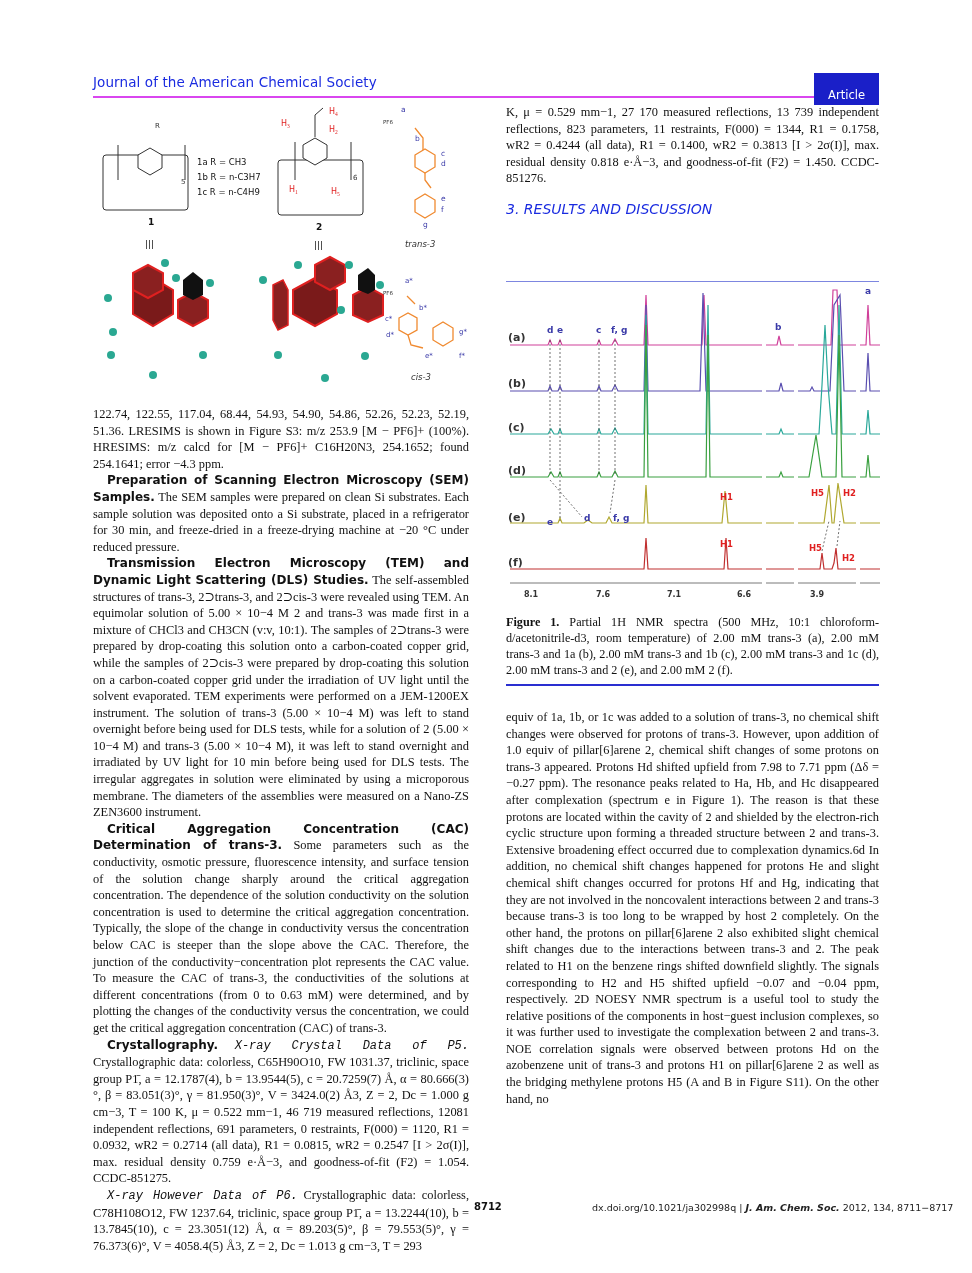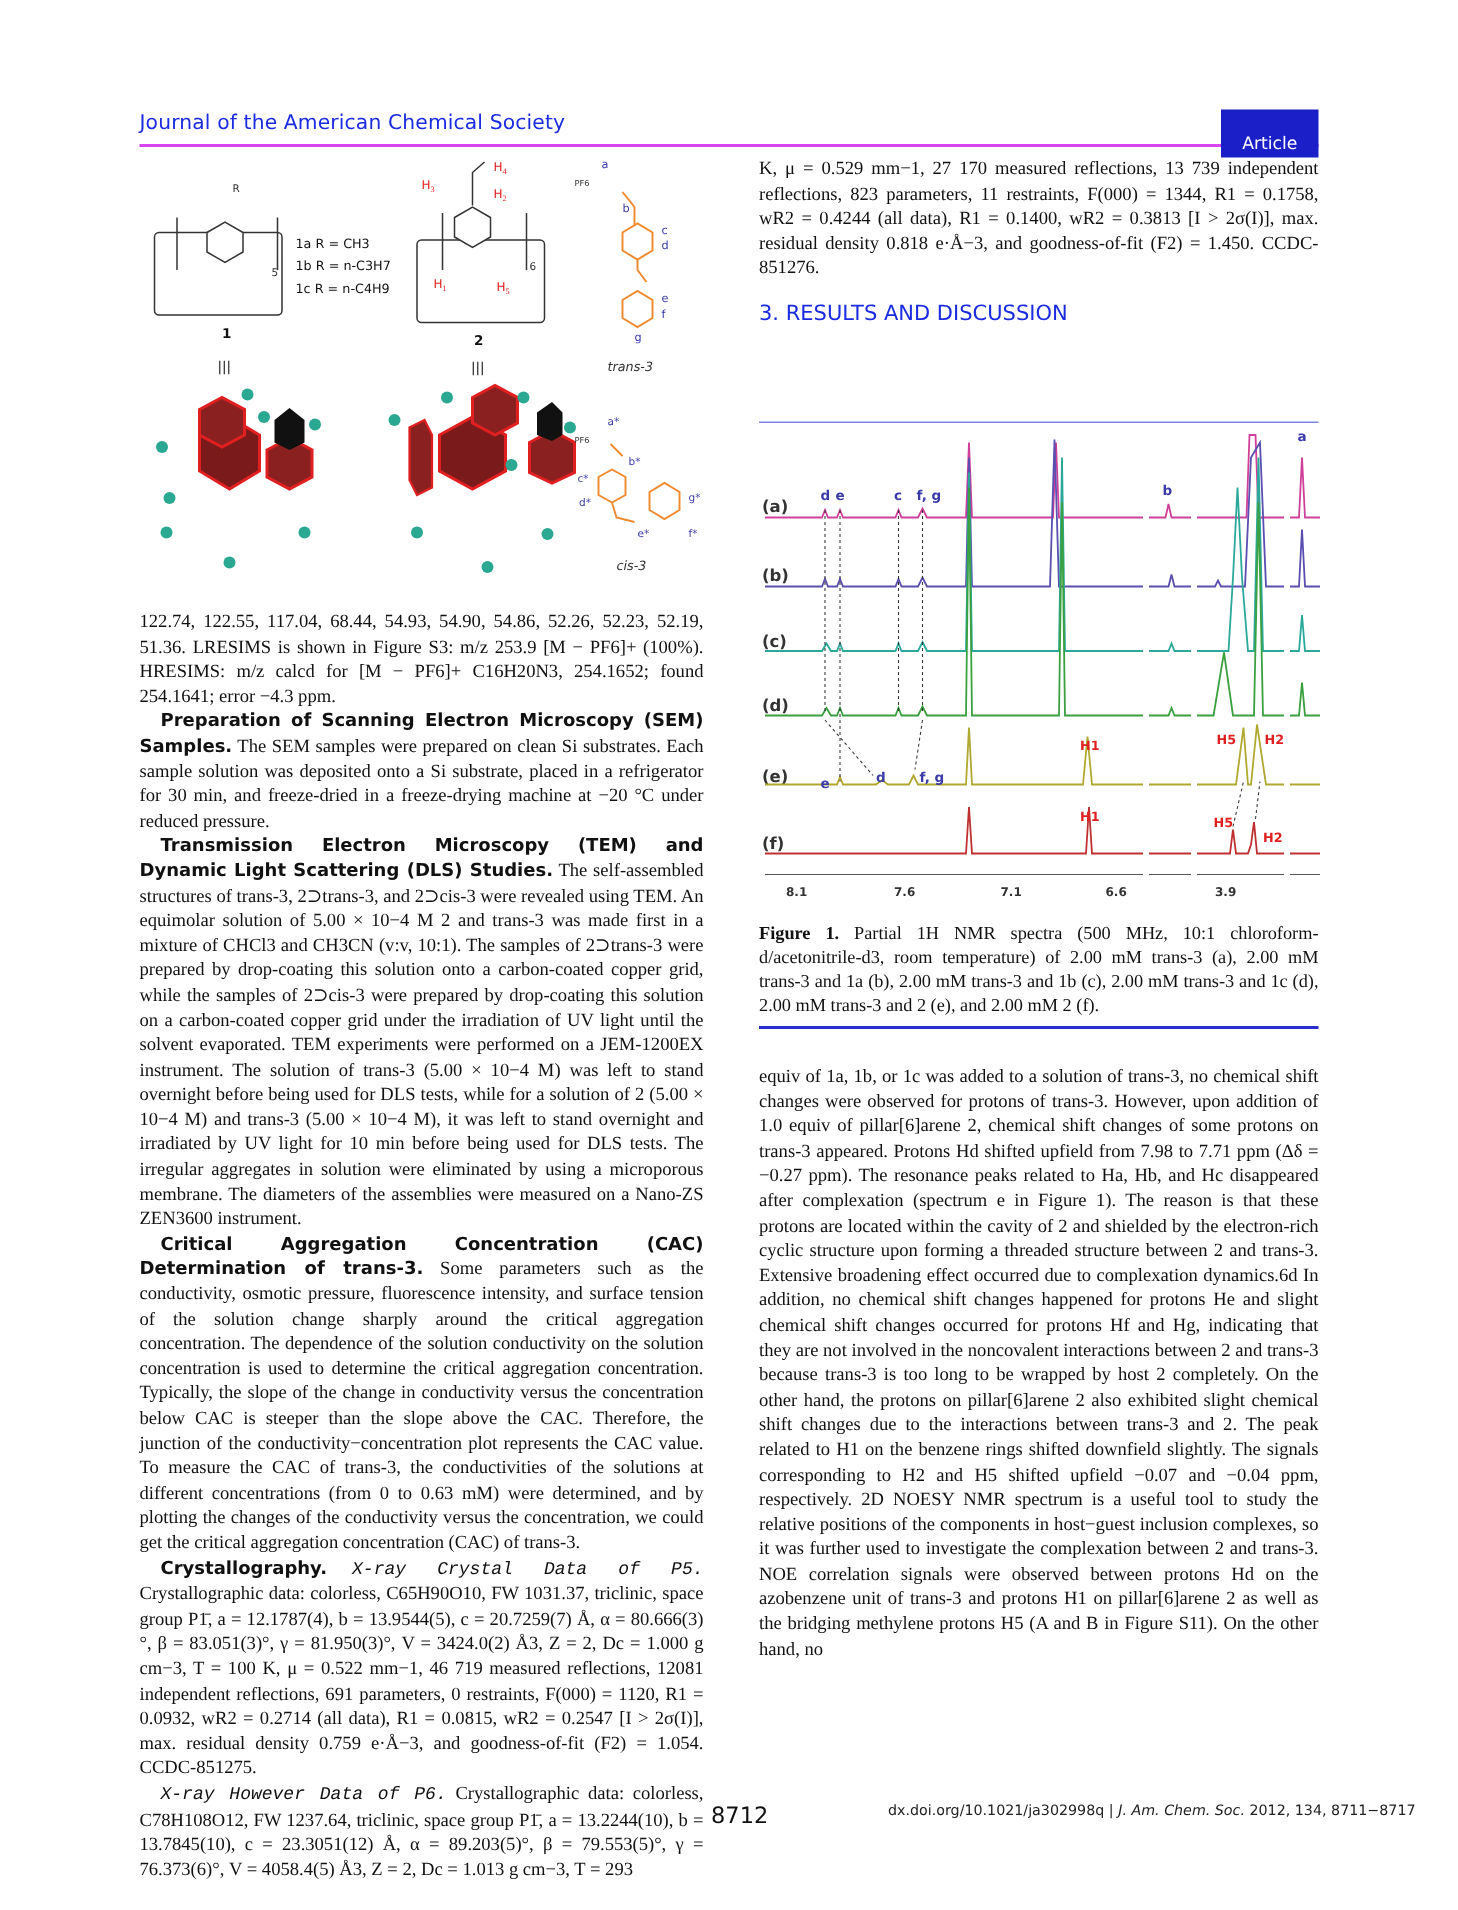--- a/index.html
+++ b/index.html
@@ -7,26 +7,26 @@
   .header{position:absolute;left:93px;top:74px;width:786px;height:22px;border-bottom:2px solid #d946ef;}
   .journal{position:absolute;left:0;top:0;font-family:"DejaVu Sans","Liberation Sans",sans-serif;font-size:13.5px;color:#1a2be0;letter-spacing:0.1px;}
   .article-badge{position:absolute;right:0;top:-1px;background:#1a1fc8;color:#fff;font-family:"DejaVu Sans","Liberation Sans",sans-serif;font-size:11.5px;padding:15px 14px 3px 14px;}
   .col{position:absolute;font-size:12.4px;line-height:16.6px;text-align:justify;}
   .col p{margin:0;}
   .left{left:93px;width:376px;}
   .right{left:506px;width:373px;}
   .ind{text-indent:14px;}
   .sans-b{font-family:"DejaVu Sans","Liberation Sans",sans-serif;font-weight:bold;font-size:12px;}
   .sans-i{font-family:Liberation Mono, monospace;font-style:italic;font-size:12px;}
-  .section{font-family:"DejaVu Sans","Liberation Sans",sans-serif;color:#1a2be0;font-size:14px;margin:0;}
+  .section{font-family:"DejaVu Sans","Liberation Sans",sans-serif;color:#1a2be0;font-size:14px;margin:0;font-style:italic;}
   .hr-blue{position:absolute;left:506px;width:373px;height:2px;background:#2a2fd0;}
   .hr-light{position:absolute;left:506px;width:373px;height:1px;background:#7d86e0;}
-  .footer-page{position:absolute;left:474px;top:1201px;font-family:"DejaVu Sans","Liberation Sans",sans-serif;font-weight:normal;font-size:15px;}
+  .footer-page{position:absolute;left:474px;top:1201px;font-family:"DejaVu Sans","Liberation Sans",sans-serif;font-weight:bold;font-size:10px;}
   .footer-doi{position:absolute;left:592px;top:1202px;font-family:"DejaVu Sans","Liberation Sans",sans-serif;font-size:9.5px;color:#222;}
-  .footer-doi i{font-style:italic;}
+  .footer-doi i{font-style:italic;font-weight:bold;}
   .fig1{position:absolute;left:504px;top:285px;width:378px;height:318px;}
   .caption{position:absolute;left:506px;top:614px;width:373px;font-size:12.2px;line-height:16px;text-align:justify;}
   .scheme{position:absolute;left:93px;top:100px;width:400px;height:300px;}
 </style>
 </head>
 <body>
 
 <div class="header">
   <span class="journal">Journal of the American Chemical Society</span>
   <span class="article-badge">Article</span>

